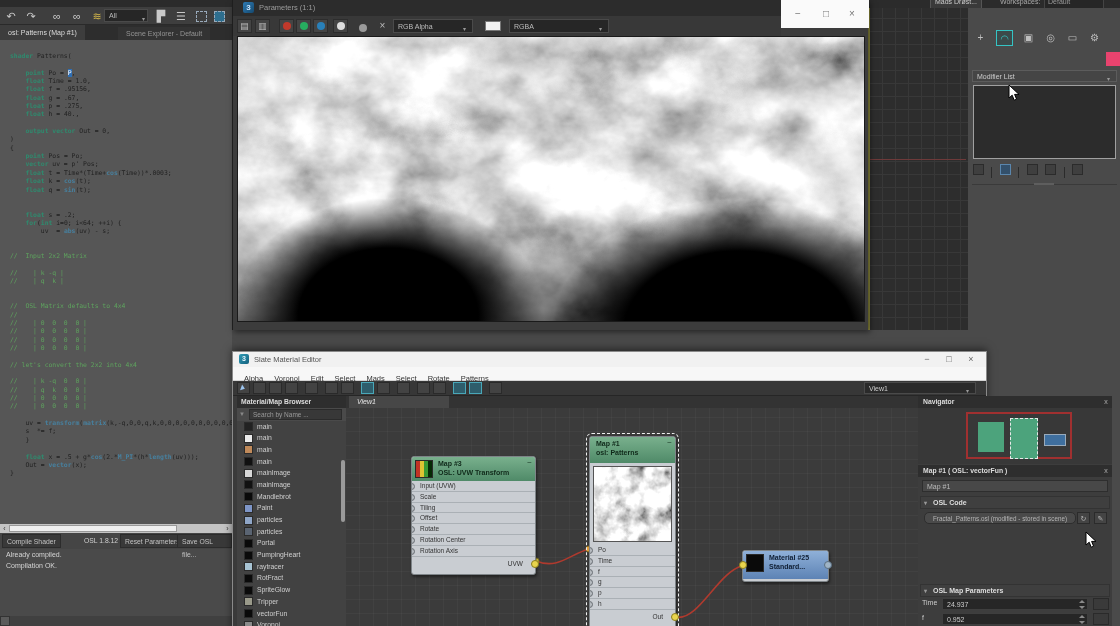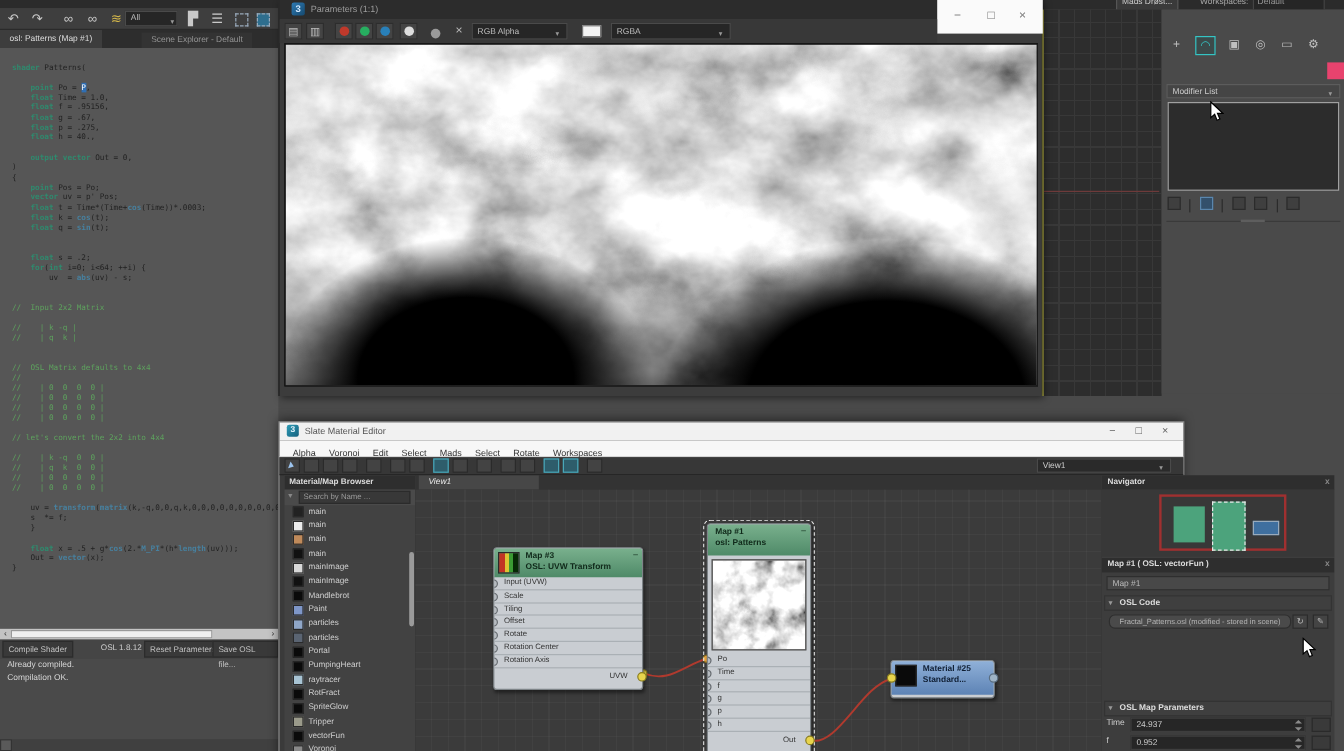--- a/index.html
+++ b/index.html
@@ -286,21 +286,21 @@
   </div>
 
   <div class="abs slate">
     <div class="sl-title">
       <span class="sl-logo">3</span>
       <span class="sl-title-text">Slate Material Editor</span>
       <span class="sl-wc" style="right:52px">−</span>
       <span class="sl-wc" style="right:30px">□</span>
       <span class="sl-wc" style="right:8px">×</span>
     </div>
-    <div class="sl-menu"><span>Alpha</span><span>Voronoi</span><span>Edit</span><span>Select</span><span>Mads</span><span>Select</span><span>Rotate</span><span>Workspaces</span></div>
+    <div class="sl-menu"><span>Alpha</span><span>Voronoi</span><span>Edit</span><span>Select</span><span>Mads</span><span>Select</span><span>Rotate</span><span>Patterns</span></div>
     <div class="sl-toolbar">
       <span class="ticon" style="left:4px">
           <span class="tri"></span>
         </span>
       <span class="ticon" style="left:20px"></span>
       <span class="ticon" style="left:36px"></span>
       <span class="ticon" style="left:52px"></span>
       <span class="ticon" style="left:72px"></span>
       <span class="ticon" style="left:92px"></span>
       <span class="ticon" style="left:108px"></span>

